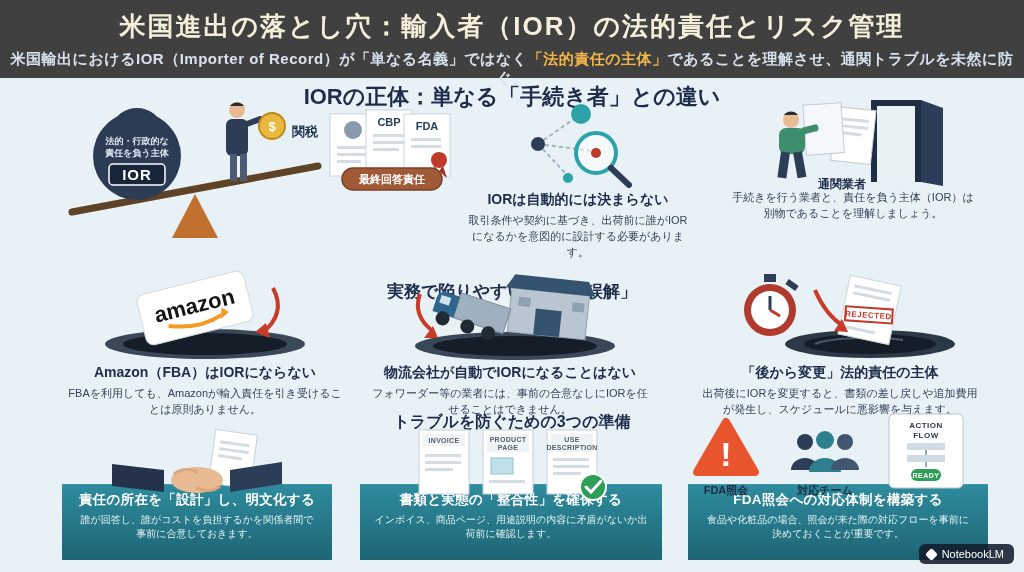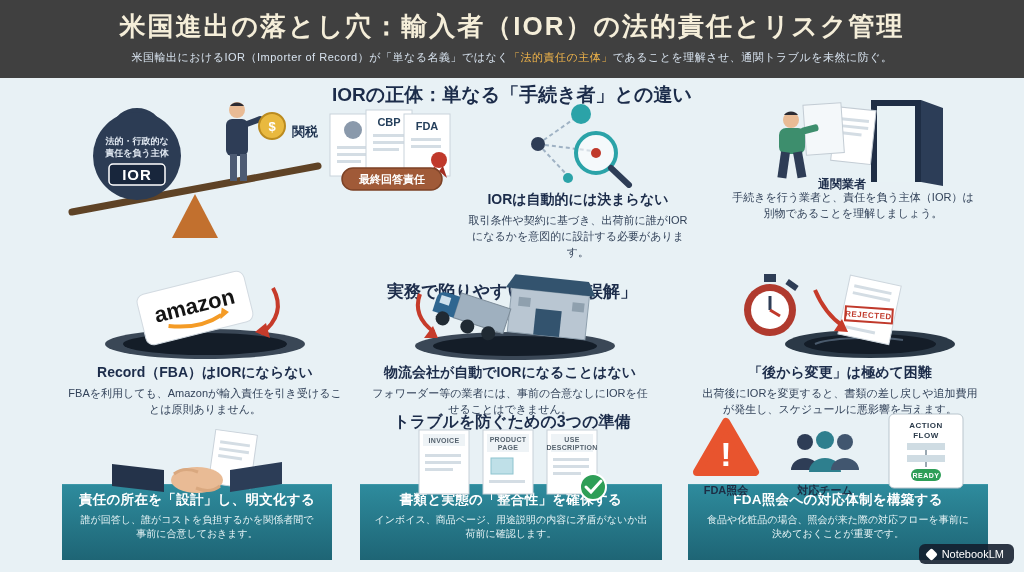--- a/index.html
+++ b/index.html
@@ -7,26 +7,26 @@
   .canvas {
     position:relative; width:1024px; height:572px; overflow:hidden;
     background:#e8f1f5;
     font-family:"Liberation Sans","DejaVu Sans",sans-serif;
   }
   .abs { position:absolute; }
 
   
   .header { position:absolute; left:0; top:0; width:1024px; height:78px; background:#404040; text-align:center; }
   .header-title { padding-top:9px; font-size:26px; font-weight:700; color:#f5eed9; letter-spacing:2px; }
-  .header-sub { margin-top:6px; font-size:11px; font-weight:400; color:#d7e2ee; letter-spacing:0.5px; }
+  .header-sub { margin-top:6px; font-size:15px; font-weight:700; color:#d7e2ee; letter-spacing:0.5px; }
   .header-sub .hl { color:#f3b64a; }
 
   
   .sec-title { position:absolute; left:0; width:1024px; text-align:center; font-weight:700; color:#1c2c4a; }
-  #t1 { top:82px;  font-size:19px; }
+  #t1 { top:82px;  font-size:22px; }
   #t2 { top:248px; font-size:17px;margin-top:32px; }
   #t3 { top:412px; font-size:16px;text-align:center; }
 
   
   .col { position:absolute; text-align:center; }
   .col .illu { position:relative; height:92px; }
   .col .illu svg { position:absolute; left:50%; transform:translateX(-50%); top:0; }
   .col h3 { font-size:14px; color:#1c2c4a; margin-top:3px; }
   .col p  { font-size:11px; color:#33435a; line-height:1.45; margin-top:4px; padding:0 6px; }
 
@@ -195,21 +195,21 @@
         <g transform="rotate(-14 110 40)">
           <rect x="55" y="14" width="110" height="52" rx="8" fill="#ffffff" stroke="#d2dae1"></rect>
           <text x="110" y="45" class="amz">amazon</text>
           <path d="M80,51 q30,11 54,2" fill="none" stroke="#f49b26" stroke-width="4"></path>
           <polygon points="132,57 142,52 136,46" fill="#f49b26"></polygon>
         </g>
         <path d="M188,20 q14,26 -12,46" fill="none" stroke="#c63b2a" stroke-width="4"></path>
         <polygon points="170,64 185,70 181,55" fill="#c63b2a"></polygon>
       </svg>
     </div>
-    <h3>Record（FBA）はIORにならない</h3>
+    <h3>Amazon（FBA）はIORにならない</h3>
     <p>FBAを利用しても、Amazonが輸入責任を引き受けることは原則ありません。</p>
   </div>
 
   <div class="m-col" id="m2">
     <div class="illu">
       <svg width="240" height="94" viewBox="0 0 240 94">
         <ellipse cx="125" cy="78" rx="100" ry="14" fill="#3a4756"></ellipse>
         <ellipse cx="125" cy="78" rx="82" ry="10" fill="#141d28"></ellipse>
         <g transform="rotate(6 160 40)">
           <rect x="120" y="24" width="78" height="44" fill="#b9c6d2" stroke="#8fa0ae"></rect>
@@ -255,21 +255,21 @@
           <g transform="rotate(-8 150 48)">
             <rect x="127" y="40" width="47" height="14" fill="none" stroke="#c0392b" stroke-width="2"></rect>
             <text x="150" y="50" class="rej">REJECTED</text>
           </g>
           <rect x="130" y="62" width="30" height="3" fill="#d4dde4"></rect>
         </g>
         <path d="M95,22 q10,24 28,36" fill="none" stroke="#c63b2a" stroke-width="4"></path>
         <polygon points="128,64 114,63 122,51" fill="#c63b2a"></polygon>
       </svg>
     </div>
-    <h3>「後から変更」は極めて困難</h3>
+    <h3>「後から変更」法的責任の主体</h3>
     <p>出荷後にIORを変更すると、書類の差し戻しや追加費用が発生し、スケジュールに悪影響を与えます。</p>
   </div>
 
   <div class="ped-top" style="left:62px;  width:270px;"></div>
   <div class="ped-top" style="left:360px; width:302px;"></div>
   <div class="ped-top" style="left:688px; width:300px;"></div>
 
   <div class="ped-front" style="left:62px;  width:270px;">
     <h3>責任の所在を「設計」し、明文化する</h3>
     <p>誰が回答し、誰がコストを負担するかを関係者間で事前に合意しておきます。</p>

